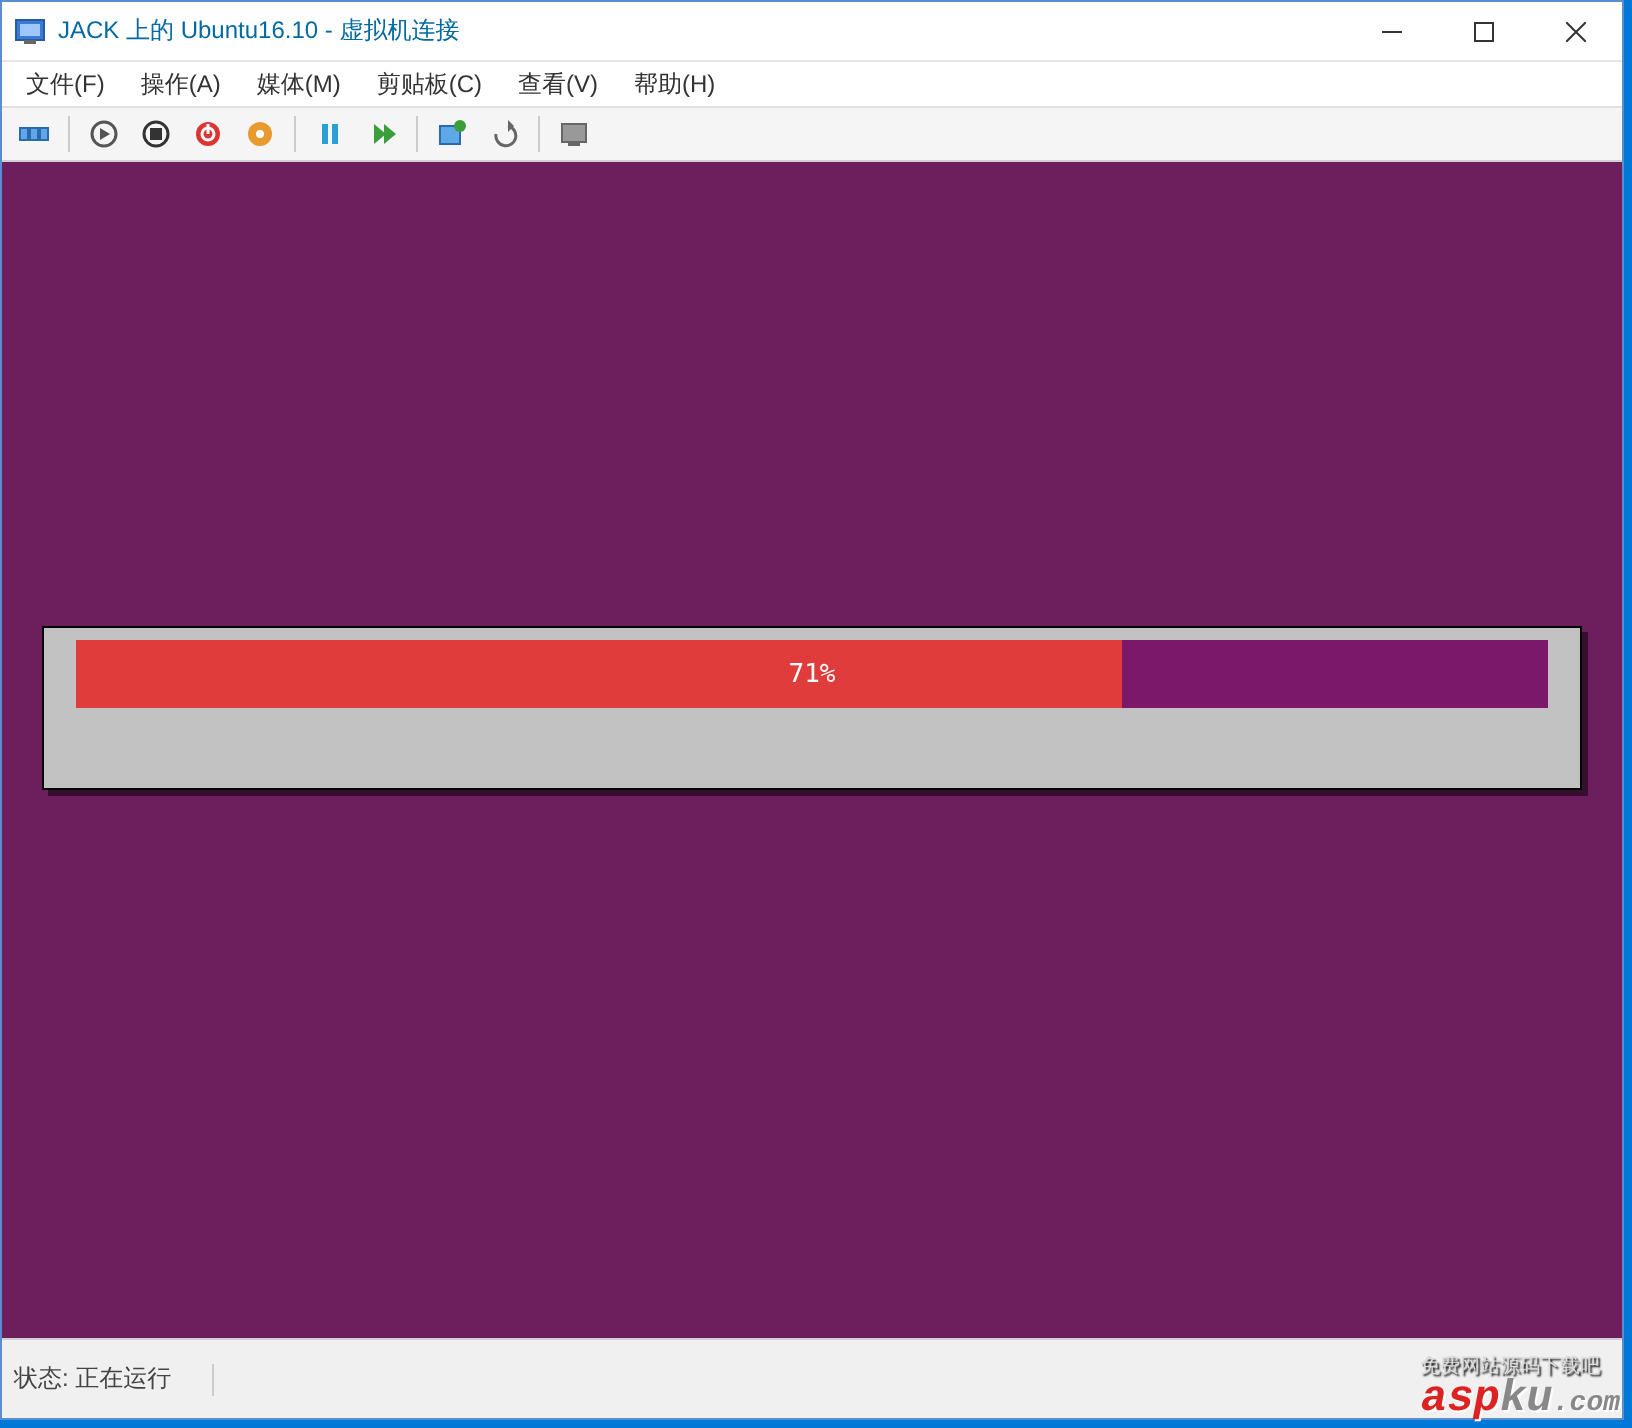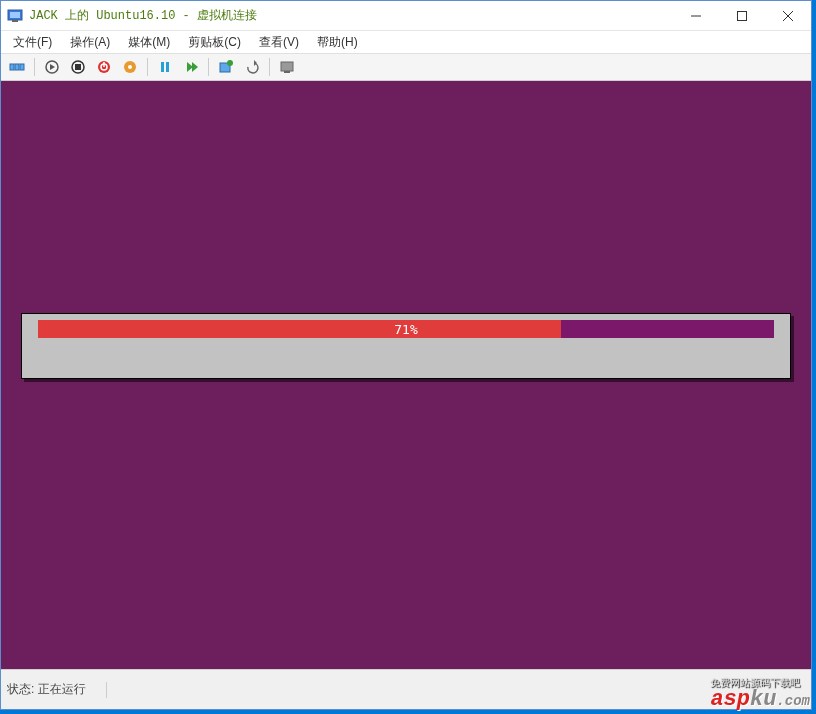--- a/index.html
+++ b/index.html
@@ -34,23 +34,22 @@
     .title-icon {
       width: 16px;
       height: 16px;
       margin-right: 6px;
       display: flex;
       align-items: center;
       justify-content: center;
     }
     .title-text {
       flex: 1;
-      color: #4d7c0f;
+      color: #0369a1;
       font-size: 12px;
-      font-family: Liberation Mono, monospace;
     }
     .win-controls {
       display: flex;
       height: 100%;
     }
     .win-btn {
       width: 46px;
       height: 100%;
       display: flex;
       align-items: center;
@@ -136,21 +135,21 @@
       font-size: 14px;
       left: 50%;
       transform: translateX(-50%);
     }
     .progress-row {
       background: #c2c2c2;
       padding: 2px 4px;
       margin-bottom: 10px;
     }
     .progress-bar-bg {
-      height: 18px;
+      height: 34px;
       background: #7b1869;
       position: relative;
       display: flex;
       align-items: center;
       justify-content: center;
     }
     .progress-bar-fill {
       position: absolute;
       left: 0;
       top: 0;

